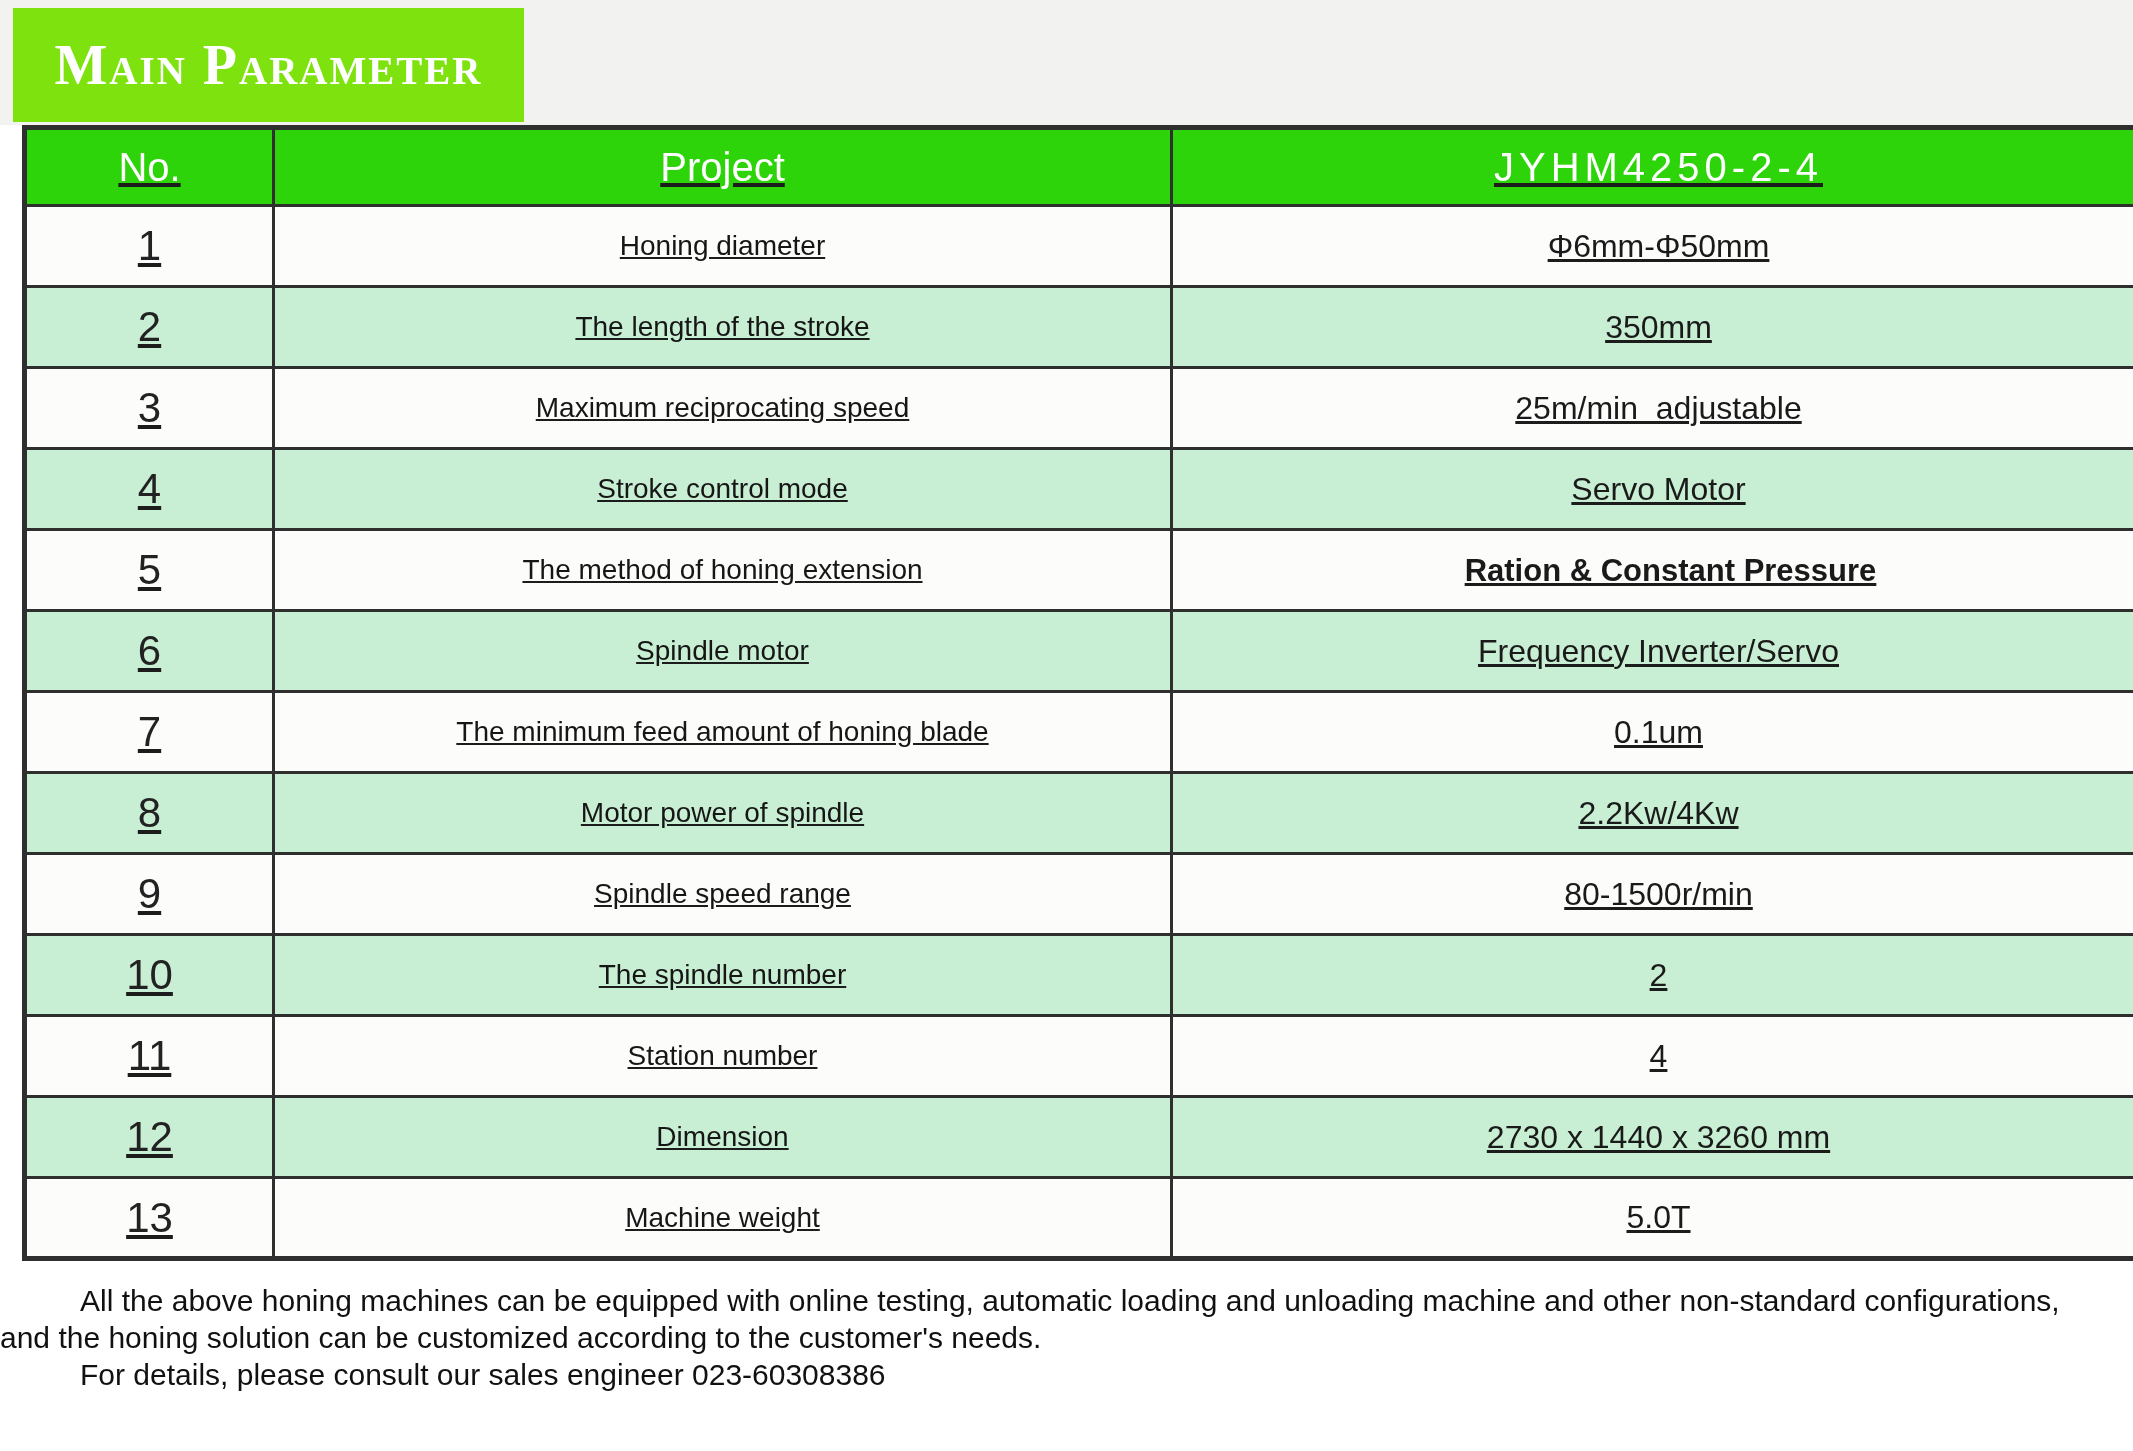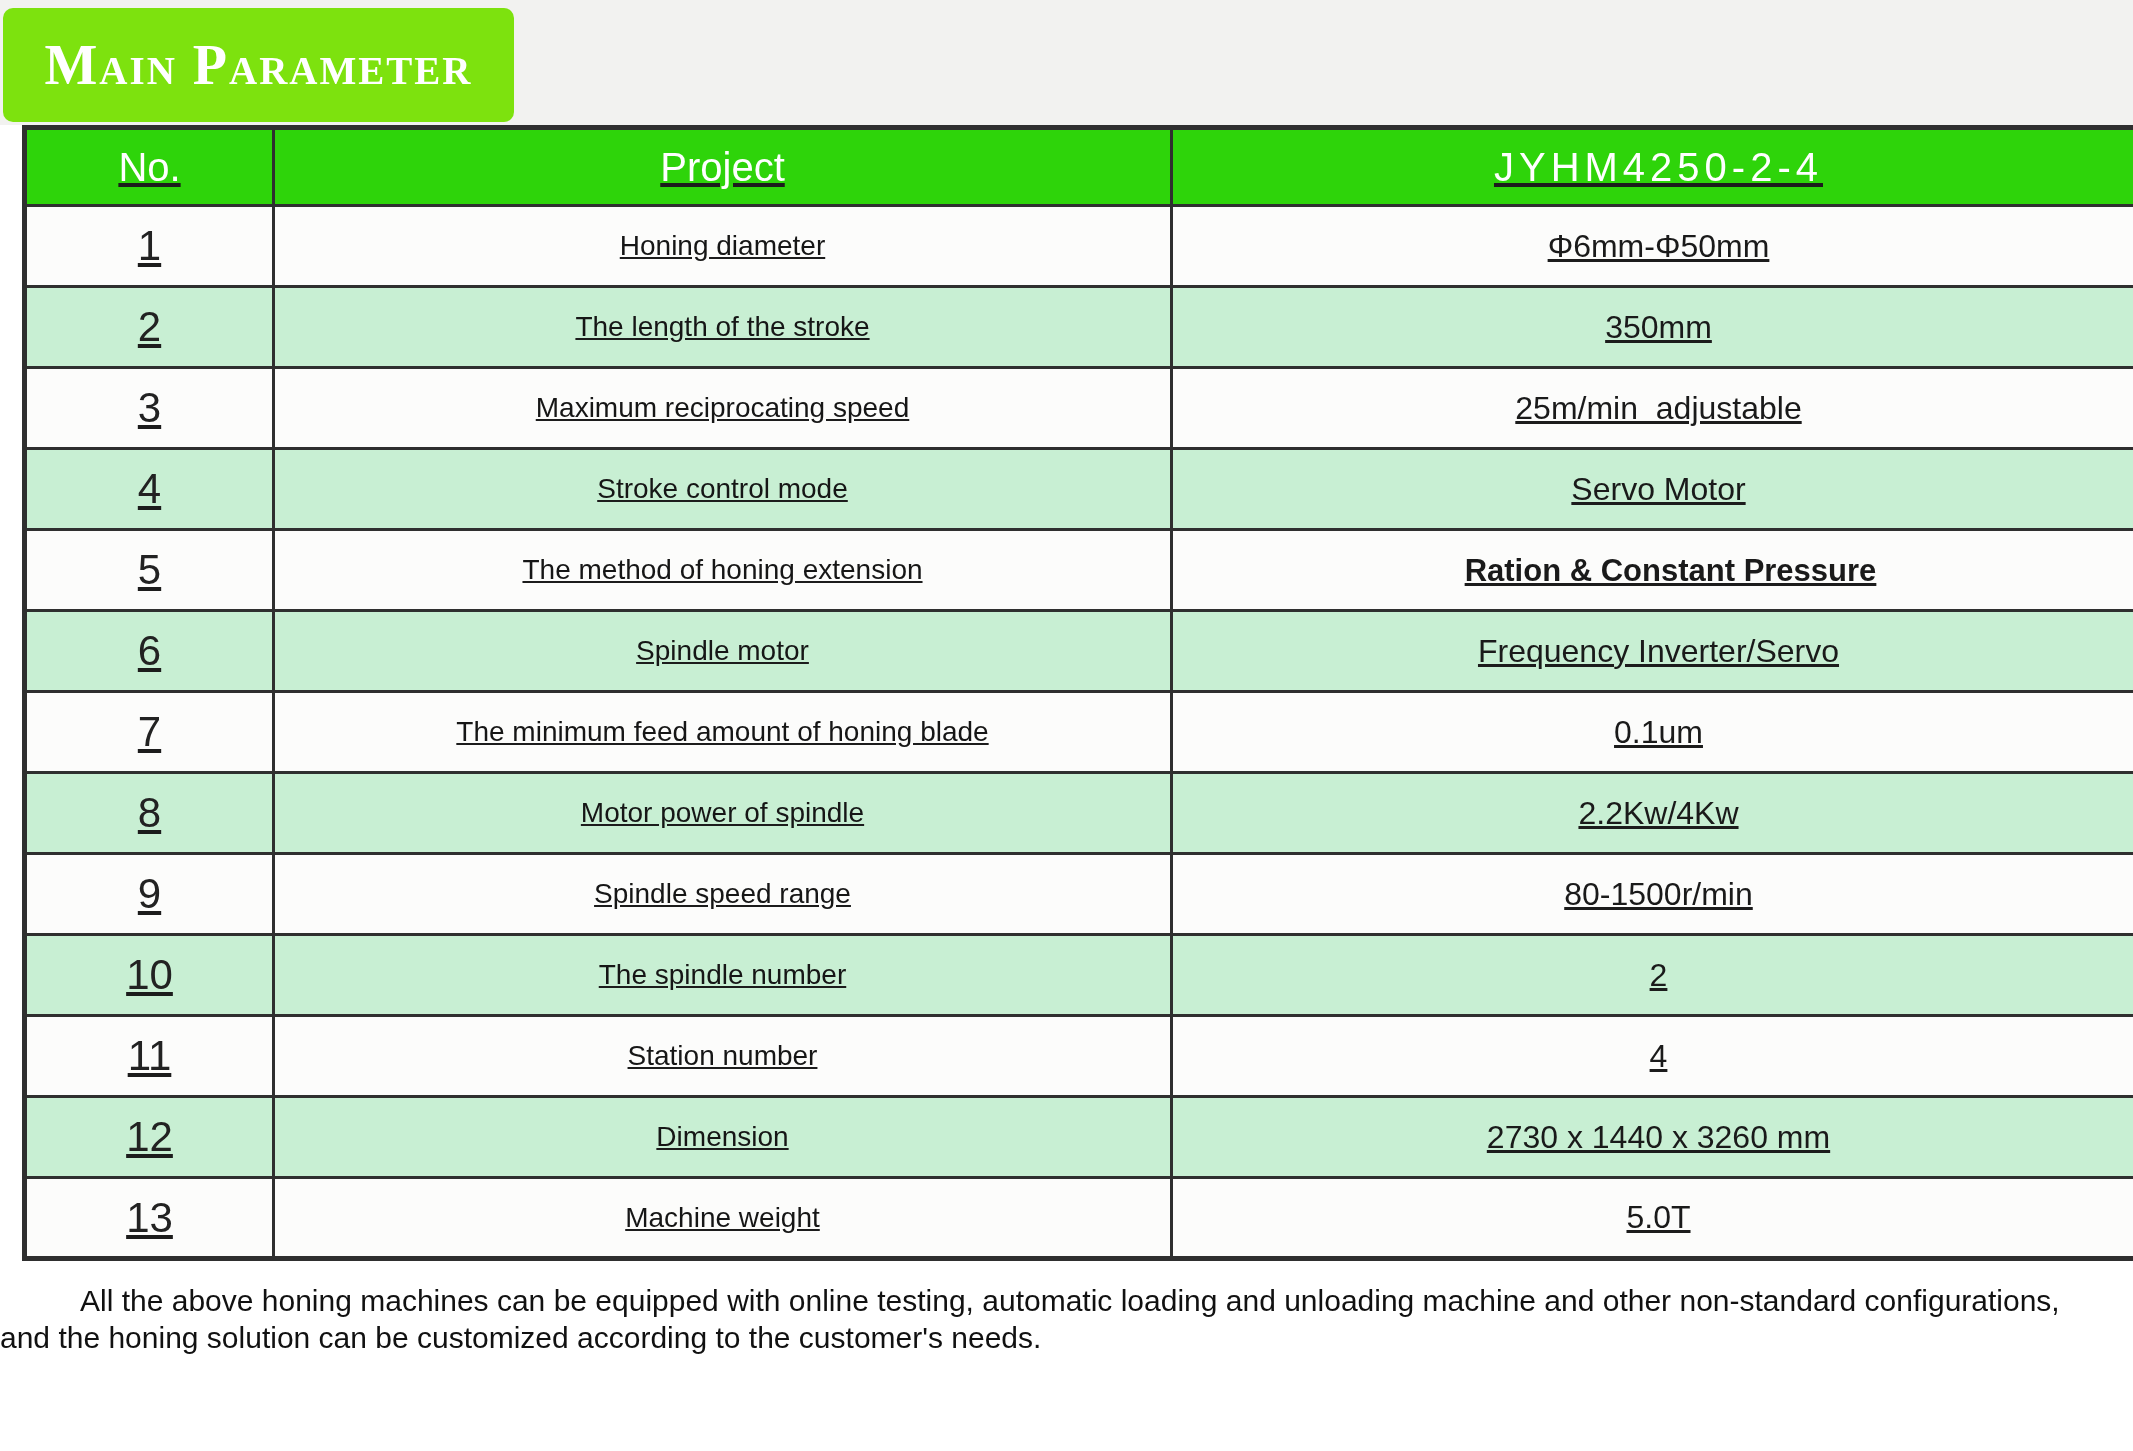--- a/index.html
+++ b/index.html
@@ -19,23 +19,23 @@
     font-family:"Liberation Sans", sans-serif;
     color:var(--text-dark);
     overflow:hidden;
     position:relative;
   }
   .top-strip{
     position:absolute;left:0;top:0;width:2133px;height:125px;
     background:var(--top-strip);
   }
   .title-banner{
-    position:absolute;left:3px;top:8px;width:511px;height:114px;
+    position:absolute;left:13px;top:8px;width:511px;height:114px;
     background:var(--banner-green);
-    display:flex;align-items:center;justify-content:center;border-radius:10px;
+    display:flex;align-items:center;justify-content:center;
   }
   .title-banner .title-text{
     font-family:"Liberation Serif", serif;
     font-variant:small-caps;
     font-size:56px;
     letter-spacing:2px;
     color:#ffffff;
     font-weight:600;
     white-space:nowrap;
   }
@@ -165,13 +165,14 @@
       <tr>
     <td class="no-cell">13</td>
     <td class="project-cell">Machine weight</td>
     <td class="value-cell"><span>5.0T</span></td>
   </tr>
     </tbody>
 </table>
 
 <div class="footer-notes">
   <p>All the above honing machines can be equipped with online testing, automatic loading and unloading machine and other non-standard configurations, and the honing solution can be customized according to the customer's needs.</p>
+  <p>For details, please consult our sales engineer 023-60308386</p>
 </div>
 
 </body></html>

